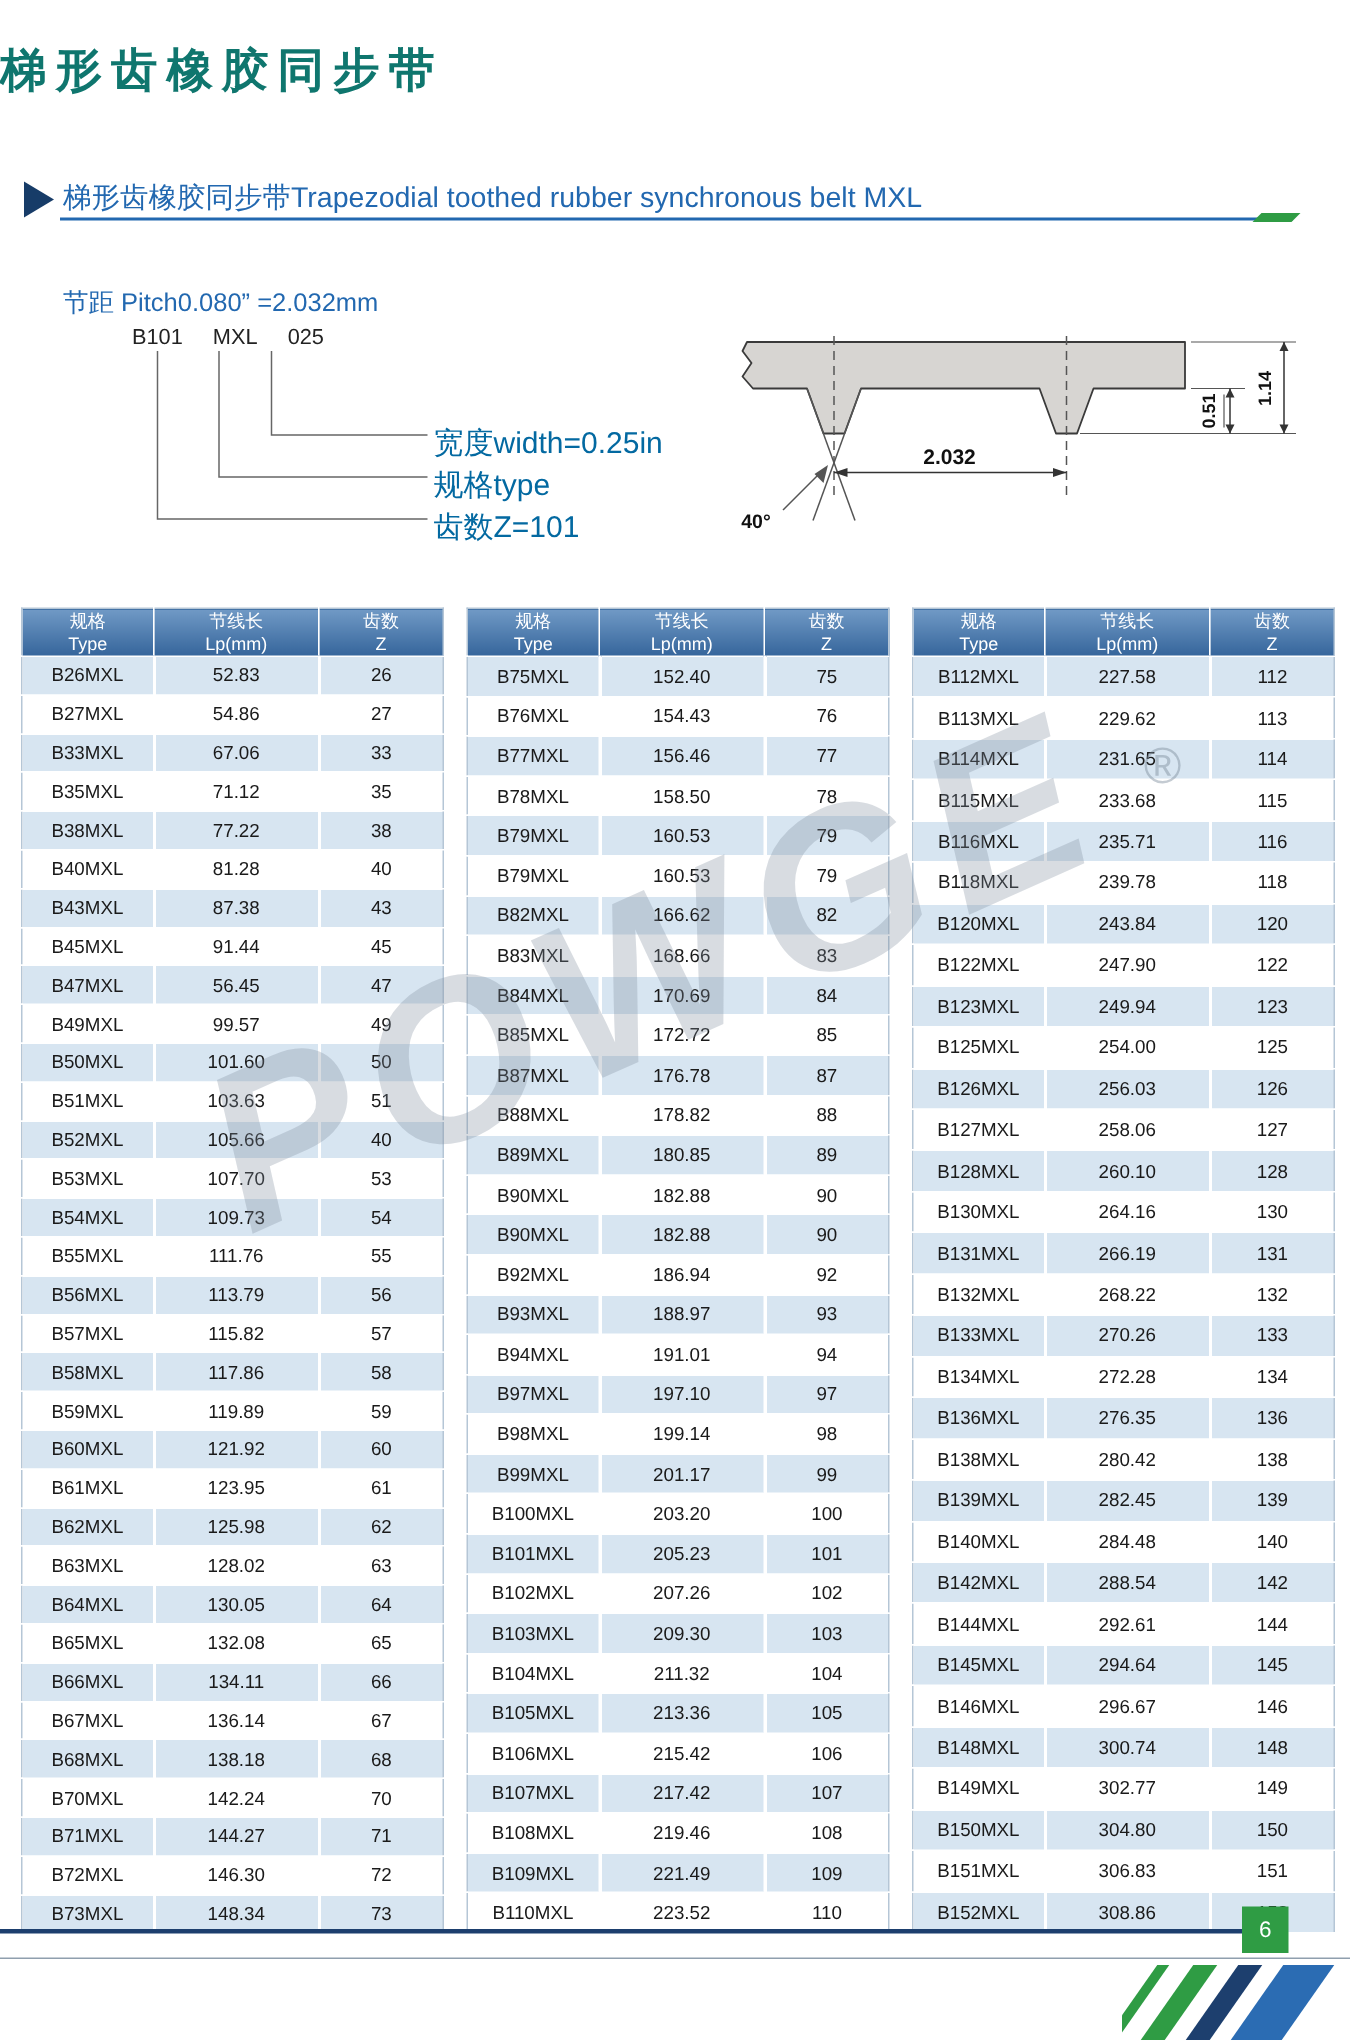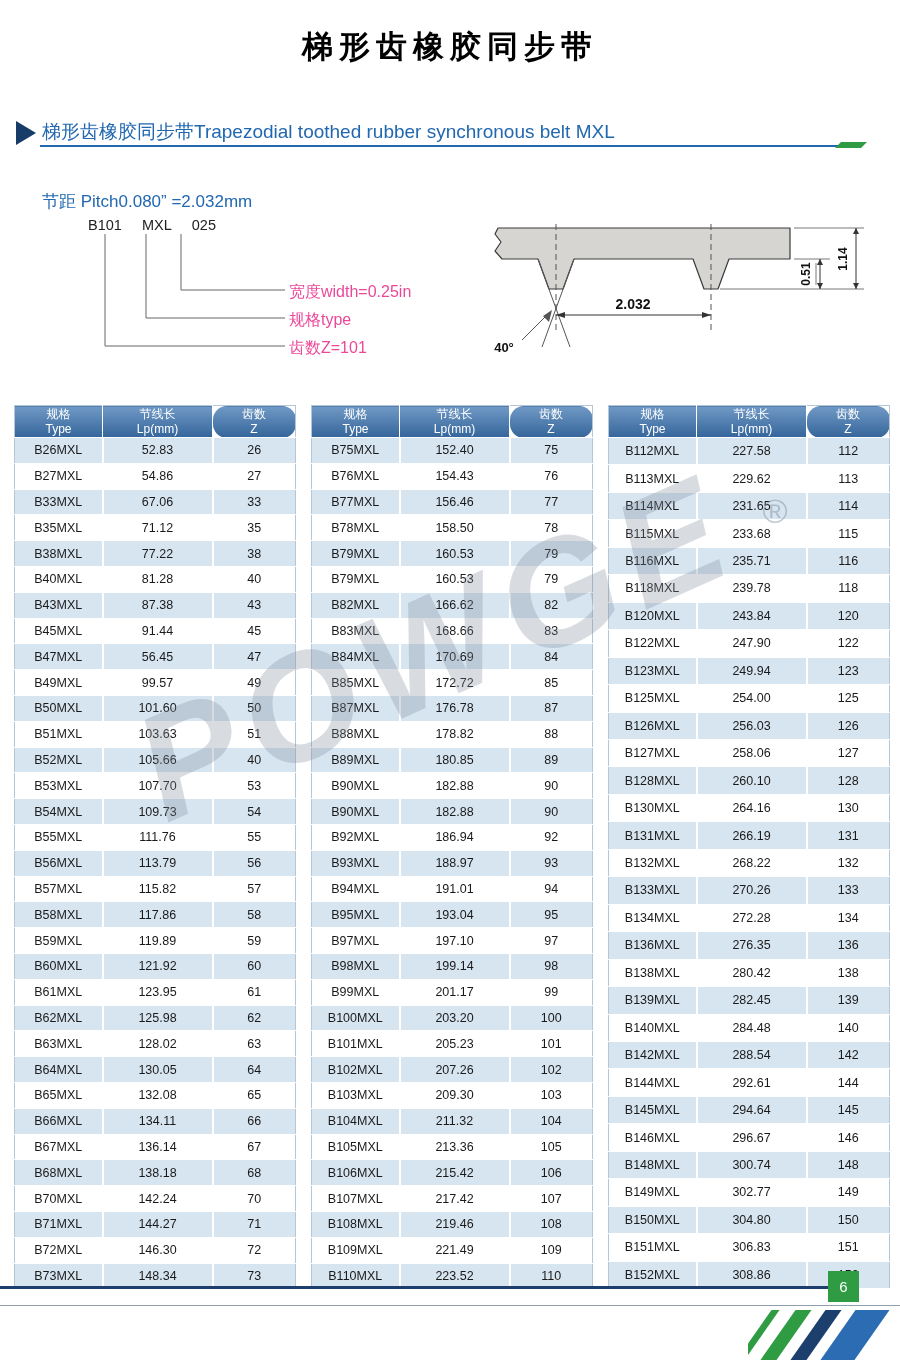--- a/index.html
+++ b/index.html
@@ -5,22 +5,22 @@
   html,body{margin:0;padding:0;}
   body{
     width:900px;height:1360px;position:relative;overflow:hidden;
     background:#ffffff;
     font-family:"Liberation Sans","DejaVu Sans",sans-serif;
   }
   .page{position:absolute;left:0;top:0;width:900px;height:1360px;}
 
   
   .title{
-    position:absolute;left:0;top:26px;width:900px;text-align:center;
-    font-size:31px;font-weight:bold;color:#000000;letter-spacing:6px;
+    position:absolute;left:0;top:26px;width:900px;
+    font-size:31px;font-weight:bold;color:#0f766e;letter-spacing:6px;
   }
 
   
   .sec-arrow{
     position:absolute;left:16px;top:121px;width:0;height:0;
     border-left:20px solid #173c68;
     border-top:12px solid transparent;
     border-bottom:12px solid transparent;
   }
   .sec-heading{
@@ -36,42 +36,42 @@
   }
   .pitch{
     position:absolute;left:42px;top:154px;
     font-size:17px;color:#2268b0;white-space:nowrap;margin-top:36px;
   }
 
   
   .code-text{position:absolute;left:88px;top:217px;font-size:14.5px;color:#222;}
   .code-text span{margin-right:16px;}
   .code-lines{position:absolute;left:80px;top:234px;}
-  .code-label{position:absolute;font-size:16px;color:#ec4899;white-space:nowrap;}
+  .code-label{position:absolute;font-size:20px;color:#0369a1;white-space:nowrap;}
   .code-label.l0{left:289px;top:282px;}
   .code-label.l1{left:289px;top:310px;}
   .code-label.l2{left:289px;top:338px;}
 
   
   .belt-svg{position:absolute;left:468px;top:212px;}
 
   
   .tables{position:absolute;left:14px;top:405px;display:flex;gap:15px;}
   table.belt{
     width:281px;border-collapse:collapse;table-layout:fixed;
     border:1px solid #b5c6d6;
   }
   table.belt th{
     height:31px;padding:0;font-size:12px;font-weight:normal;color:#ffffff;
     background:linear-gradient(180deg,#7099c5 0%,#35659b 100%);
     border-right:1px solid #ffffff;border-bottom:1px solid #ffffff;
     line-height:1.25;
     margin-top:48px;
   }
-  table.belt th:last-child{border-right:none;border-radius:14px;}
+  table.belt th:last-child{border-right:none;}
   table.belt td{
     height:24.8px;padding:0;text-align:center;font-size:12.5px;color:#1a1a1a;
     border-right:2px solid #ffffff;border-bottom:1px solid #ffffff;
     white-space:nowrap;overflow:hidden;
   }
   table.belt td:last-child{border-right:none;}
   table.belt col.c-type{width:88px;}
   table.belt col.c-len{width:110px;}
   table.belt col.c-z{width:83px;}
   table.belt tbody tr:nth-child(odd){background:#d7e5f1;}
@@ -448,25 +448,20 @@
             <td>B93MXL</td>
             <td>188.97</td>
             <td>93</td>
           </tr>
           <tr>
             <td>B94MXL</td>
             <td>191.01</td>
             <td>94</td>
           </tr>
           <tr>
-            <td>B95MXL</td>
-            <td>193.04</td>
-            <td>95</td>
-          </tr>
-          <tr>
             <td>B97MXL</td>
             <td>197.10</td>
             <td>97</td>
           </tr>
           <tr>
             <td>B98MXL</td>
             <td>199.14</td>
             <td>98</td>
           </tr>
           <tr>

